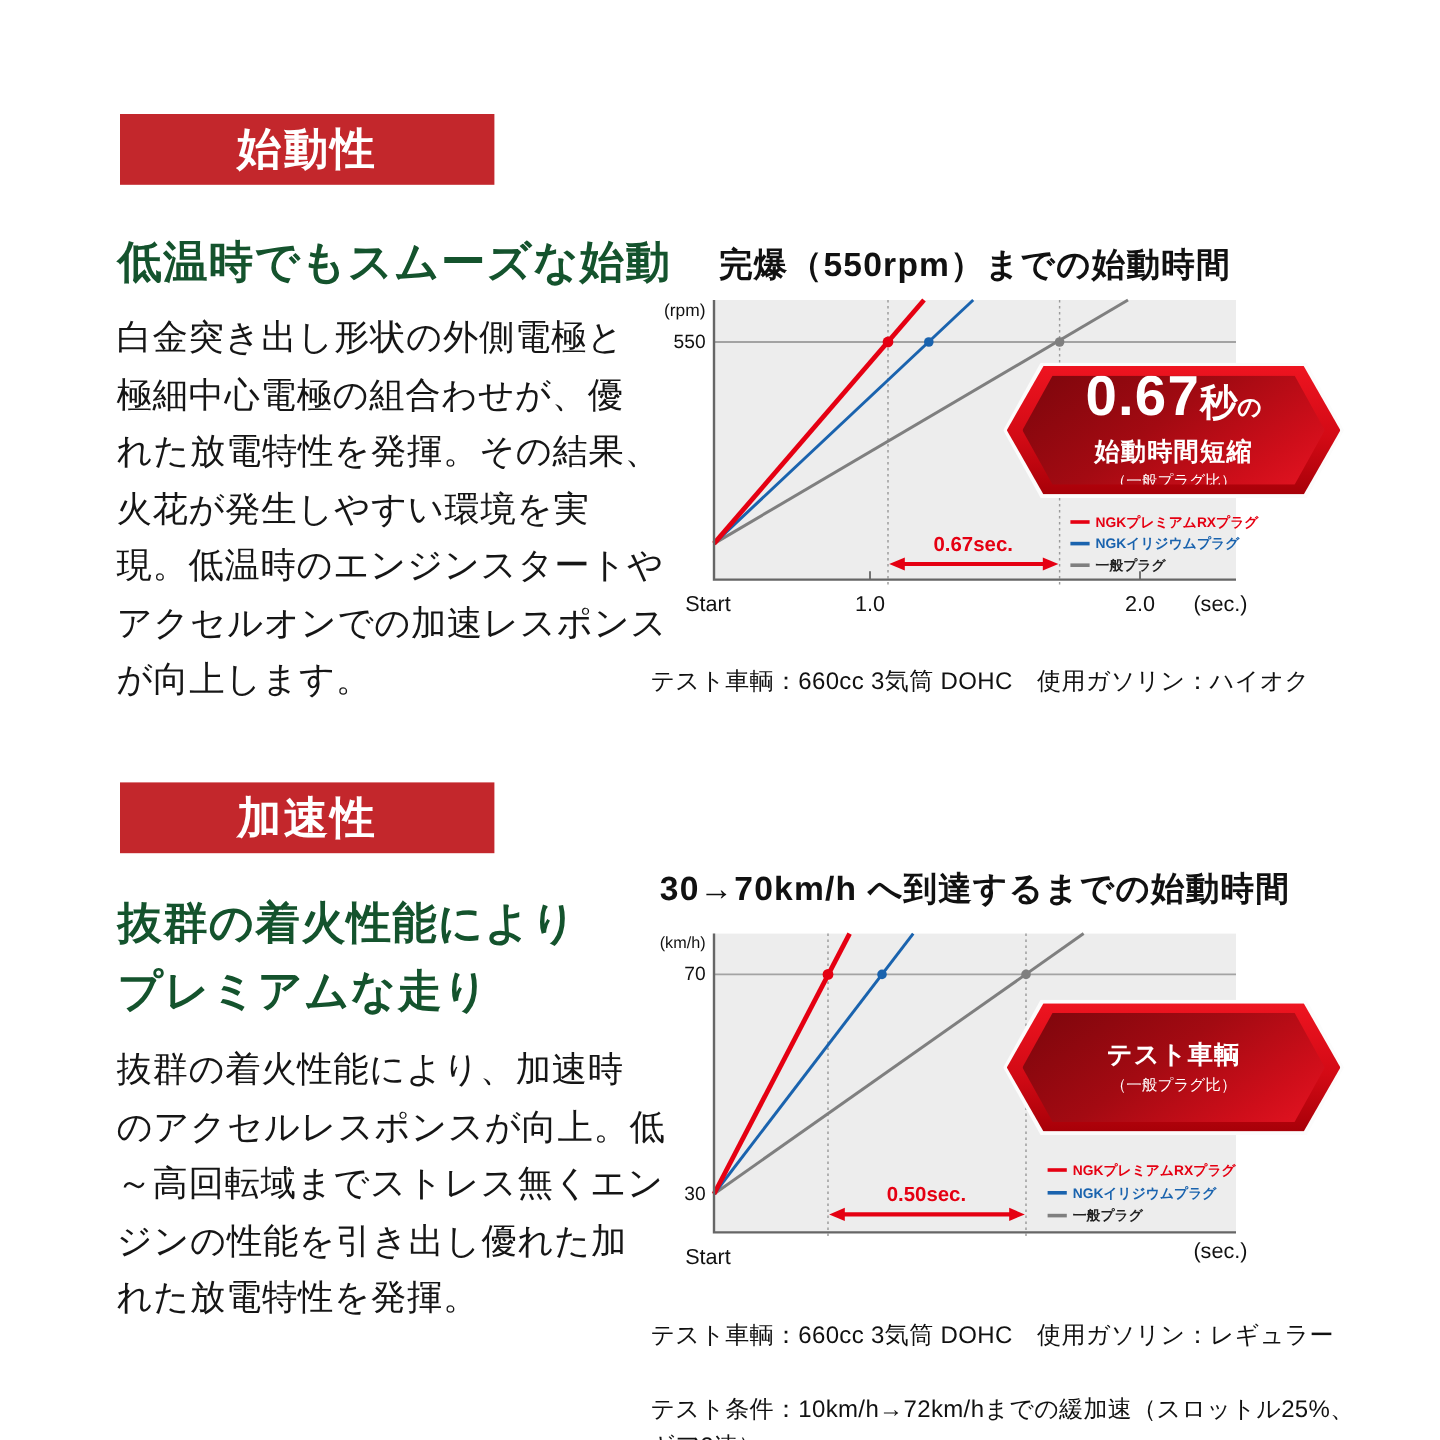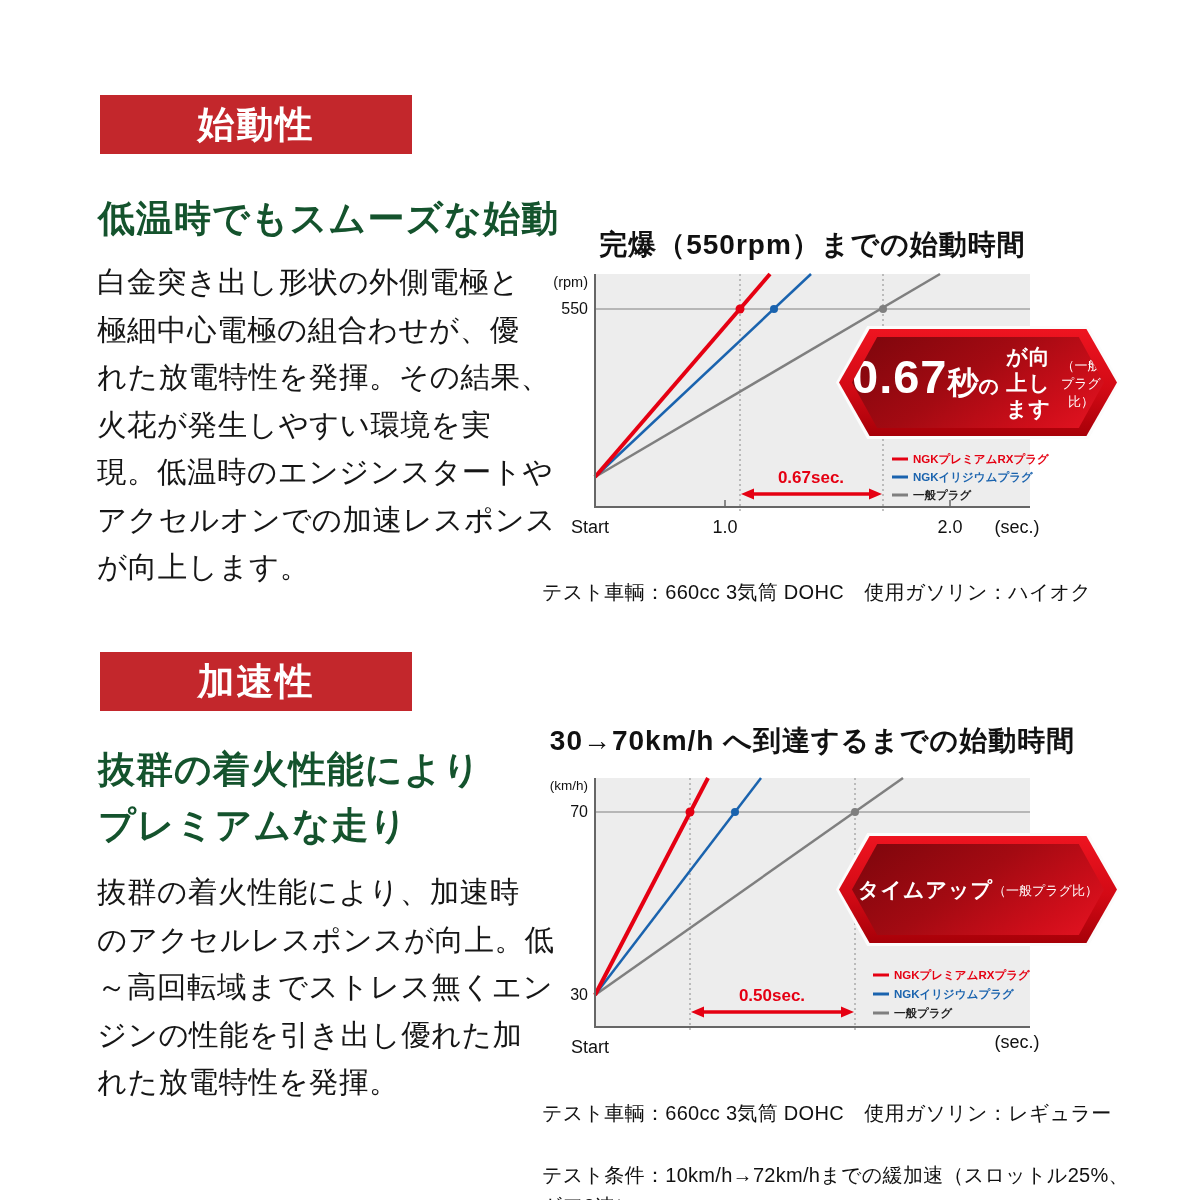--- a/index.html
+++ b/index.html
@@ -40,21 +40,21 @@
   }
   .badge-mid{
     position:absolute;inset:3px;
     clip-path:polygon(0 50%,11% 0,89% 0,100% 50%,89% 100%,11% 100%);
     background:linear-gradient(180deg,#ee1420 0%,#d30a15 55%,#a70008 100%);
   }
   .badge-in{
     position:absolute;inset:8px 13px;
     clip-path:polygon(0 50%,10% 0,90% 0,100% 50%,90% 100%,10% 100%);
     background:linear-gradient(145deg,#7c060c 0%,#a30a12 45%,#cf0e1a 80%,#e51422 100%);
-    display:flex;align-items:center;justify-content:center;
+    display:flex;flex-direction:column;align-items:center;justify-content:center;
     color:#fff;text-align:center;
   }
   .badge-line1{line-height:44px;white-space:nowrap;}
   .bv{font-size:47px;font-weight:bold;letter-spacing:1px;}
   .bs{font-size:31px;font-weight:bold;}
   .bp{font-size:20px;font-weight:bold;}
   .badge-line2{font-size:21px;font-weight:bold;line-height:26px;letter-spacing:1px;}
   .badge-line3{font-size:13px;line-height:18px;margin-top:2px;}
   svg text{font-family:"Liberation Sans","DejaVu Sans",sans-serif;}
 </style>
@@ -68,21 +68,21 @@
 <div class="heading" style="top:191px;">低温時でもスムーズな始動</div>
 
 <div class="body-text" style="top:258px;">白金突き出し形状の外側電極と
 極細中心電極の組合わせが、優
 れた放電特性を発揮。その結果、
 火花が発生しやすい環境を実
 現。低温時のエンジンスタートや
 アクセルオンでの加速レスポンス
 が向上します。</div>
 
-<div class="chart-wrap" style="top:200px;height:395px;margin-top:24px;">
+<div class="chart-wrap" style="top:200px;height:395px;">
   <div class="chart-title" style="top:2px;">完爆（550rpm）までの始動時間</div>
 
   <svg class="chart-svg" style="top:45px;" width="560" height="270" viewBox="0 0 560 270">
     <rect x="55" y="5" width="435" height="233" fill="#ededed"></rect>
     <line x1="55" y1="40" x2="490" y2="40" stroke="#a3a3a3" stroke-width="1.5"></line>
     <line x1="200" y1="5" x2="200" y2="243" stroke="#9a9a9a" stroke-width="1.2" stroke-dasharray="2 3"></line>
     <line x1="343" y1="5" x2="343" y2="243" stroke="#9a9a9a" stroke-width="1.2" stroke-dasharray="2 3"></line>
 
     <line x1="55" y1="208" x2="400" y2="5" stroke="#7f7f7f" stroke-width="2.5"></line>
     <line x1="55" y1="208" x2="271" y2="5" stroke="#1a63ae" stroke-width="2.5"></line>
@@ -113,21 +113,21 @@
     <text x="50" y="264" text-anchor="middle" font-size="18" fill="#111">Start</text>
     <text x="185" y="264" text-anchor="middle" font-size="18" fill="#111">1.0</text>
     <text x="410" y="264" text-anchor="middle" font-size="18" fill="#111">2.0</text>
     <text x="477" y="264" text-anchor="middle" font-size="18" fill="#111">(sec.)</text>
   </svg>
 
   <div class="badge" style="left:296px;top:102px;">
     <div class="badge-mid">
       <div class="badge-in">
         <div class="badge-line1"><span class="bv">0.67</span><span class="bs">秒</span><span class="bp">の</span></div>
-        <div class="badge-line2">が向上します</div>
+        <div class="badge-line2">始動時間短縮</div>
         <div class="badge-line3">（一般プラグ比）</div>
       </div>
     </div>
   </div>
 
   <div class="notes" style="top:322px;">
     <div>テスト車輌：660cc 3気筒 DOHC　使用ガソリン：ハイオク</div>
   </div>
 </div>
 
@@ -178,21 +178,21 @@
     <text x="48" y="20" text-anchor="end" font-size="13.5" fill="#111">(km/h)</text>
     <text x="48" y="47" text-anchor="end" font-size="16" fill="#111">70</text>
     <text x="48" y="230" text-anchor="end" font-size="16" fill="#111">30</text>
     <text x="50" y="283" text-anchor="middle" font-size="18" fill="#111">Start</text>
     <text x="477" y="278" text-anchor="middle" font-size="18" fill="#111">(sec.)</text>
   </svg>
 
   <div class="badge" style="left:296px;top:118px;">
     <div class="badge-mid">
       <div class="badge-in">
-        <div class="badge-line2">タイムアップ</div>
+        <div class="badge-line2">テスト車輌</div>
         <div class="badge-line3">（一般プラグ比）</div>
       </div>
     </div>
   </div>
 
   <div class="notes" style="top:352px;">
     <div>テスト車輌：660cc 3気筒 DOHC　使用ガソリン：レギュラー</div>
     <div>テスト条件：10km/h→72km/hまでの緩加速（スロットル25%、ギア2速）</div>
   </div>
 </div>

